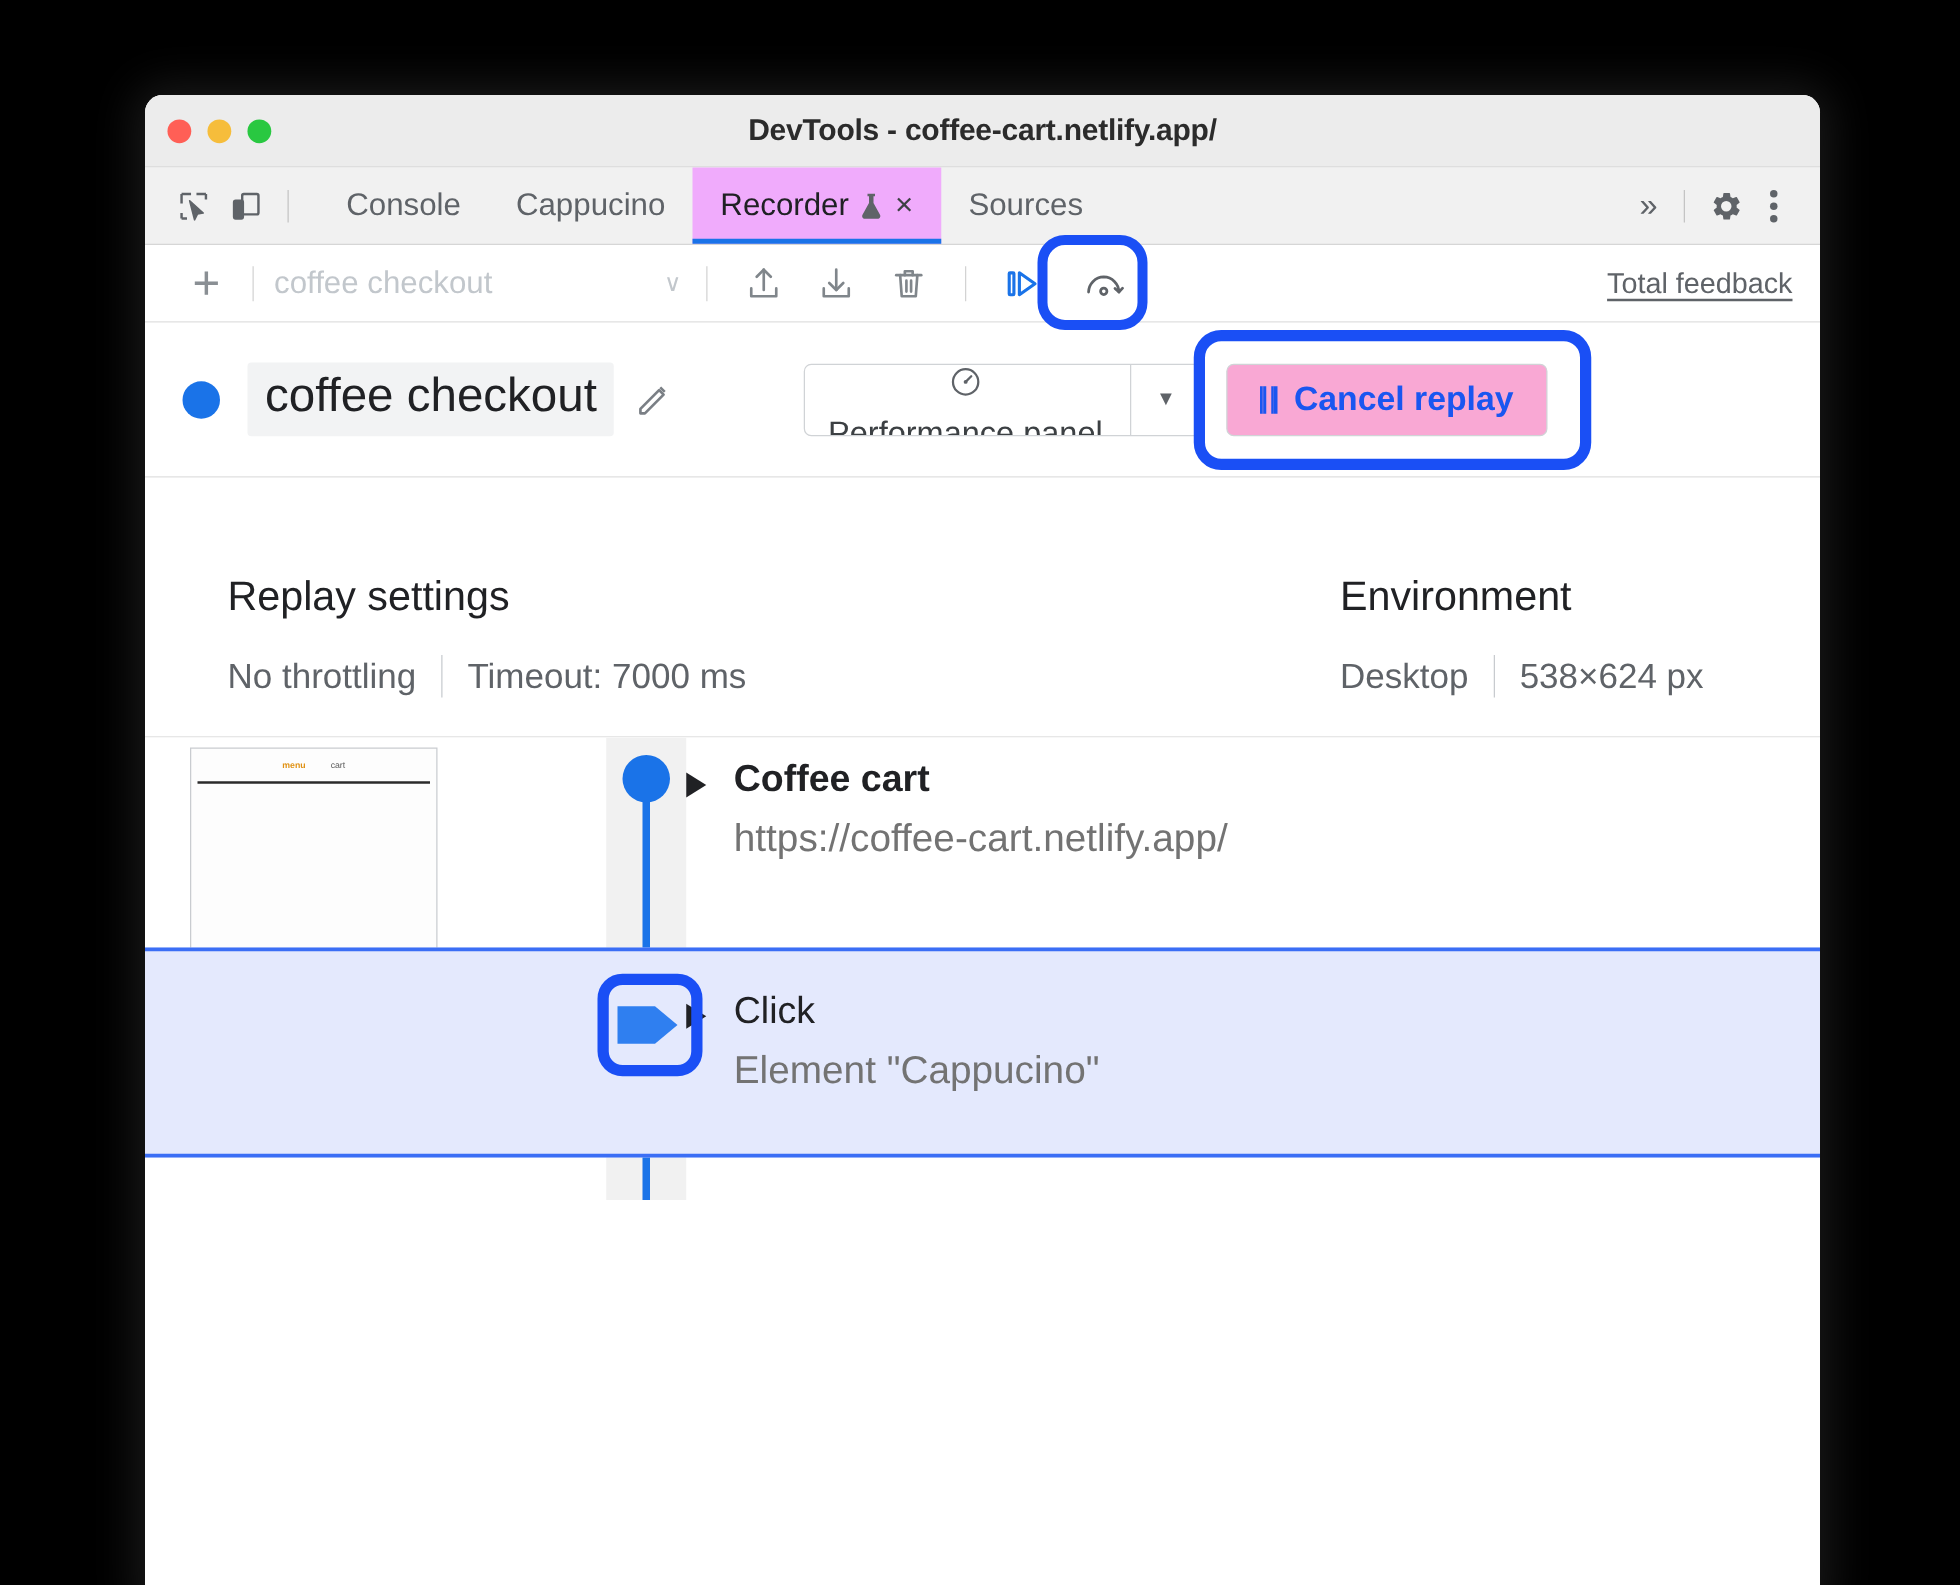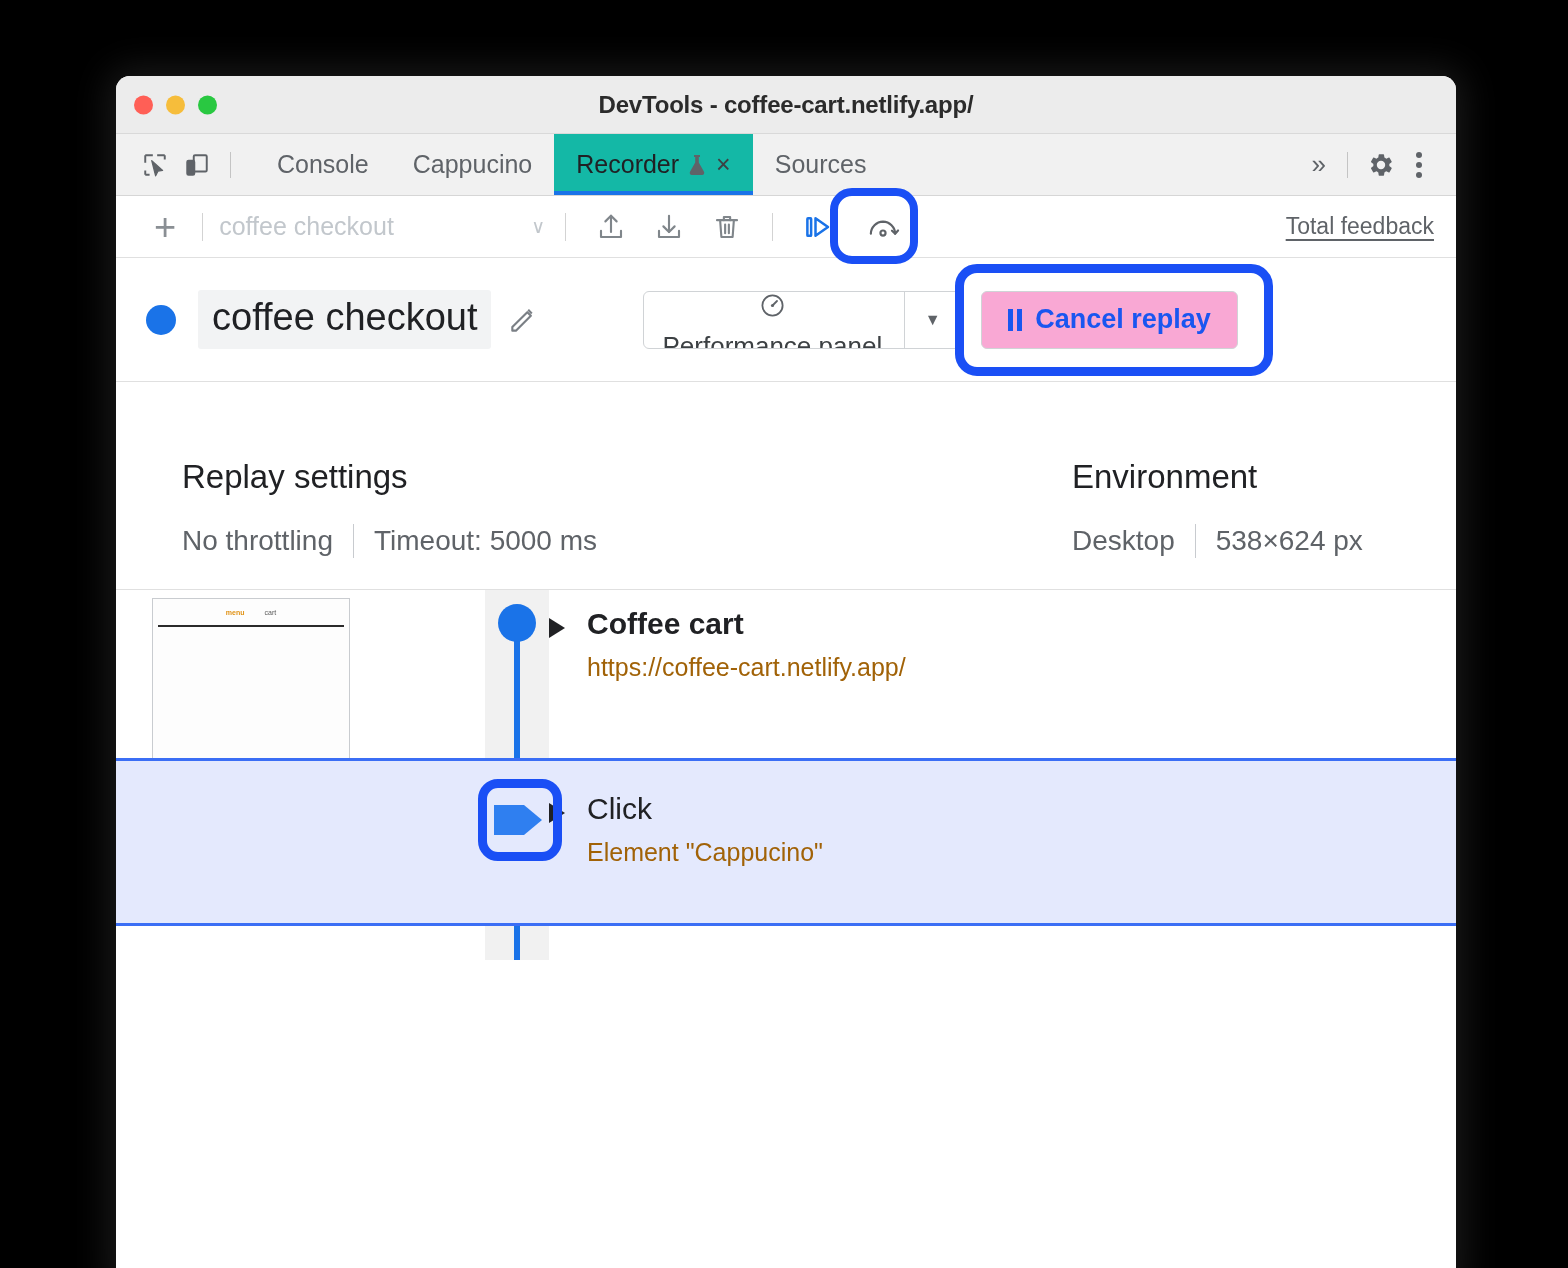--- a/index.html
+++ b/index.html
@@ -93,21 +93,21 @@
     display: flex;
     align-items: center;
     gap: 10px;
     padding: 0 22px;
     font-size: 25px;
     color: #5f6368;
     white-space: nowrap;
   }
   .tab.active {
     color: #202124;
-    background: #14b8a6;
+    background: #f0abfc;
   }
   .tab.active::after {
     content: "";
     position: absolute;
     left: 0; right: 0; bottom: 0;
     height: 4px;
     background: #1a73e8;
   }
   .tab .flask { display: flex; align-items: center; margin-left: -2px; }
   .tab .closex {
@@ -385,22 +385,22 @@
     flex: none;
   }
   .step-text .t1 {
     font-size: 30px;
     color: #202124;
     line-height: 1.35;
     white-space: nowrap;
   }
   .step-text .t1.bold { font-weight: bold; }
   .step-text .t2 {
-    font-size: 25px;
-    color: #a16207;
+    font-size: 31px;
+    color: #737373;
     line-height: 1.45;
     margin-top: 4px;
     white-space: nowrap;
   }
 
   
   .marker { position: absolute; z-index: 4; }
   .marker.big-dot {
     left: 382px;
     top: 14px;
@@ -617,21 +617,21 @@
         <div class="ring-cancel"></div>
       </div>
     </div>
 
     <div class="settings-row">
       <div class="set-col">
         <div class="set-title">Replay settings</div>
         <div class="set-vals">
           <span>No throttling</span>
           <span class="pipe"></span>
-          <span>Timeout: 5000 ms</span>
+          <span>Timeout: 7000 ms</span>
         </div>
       </div>
       <div class="set-col right">
         <div class="set-title">Environment</div>
         <div class="set-vals">
           <span>Desktop</span>
           <span class="pipe"></span>
           <span>538×624 px</span>
         </div>
       </div>

